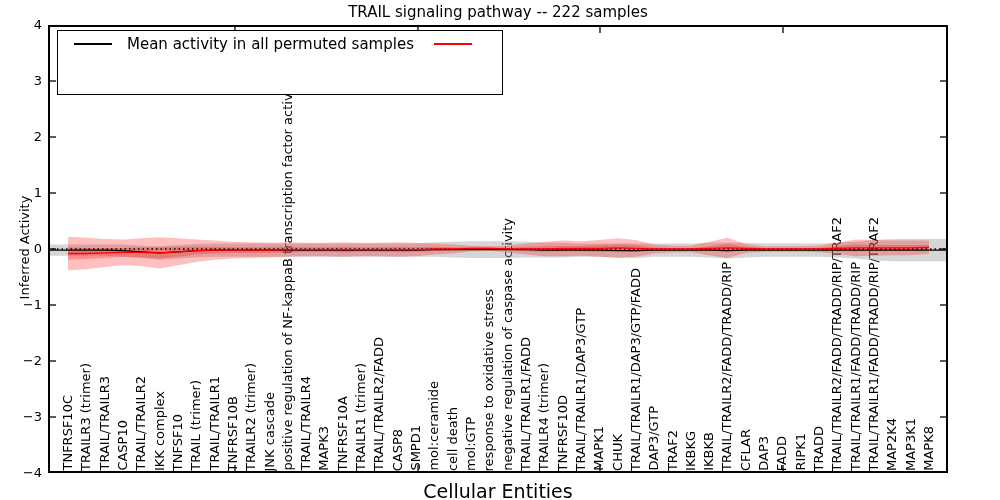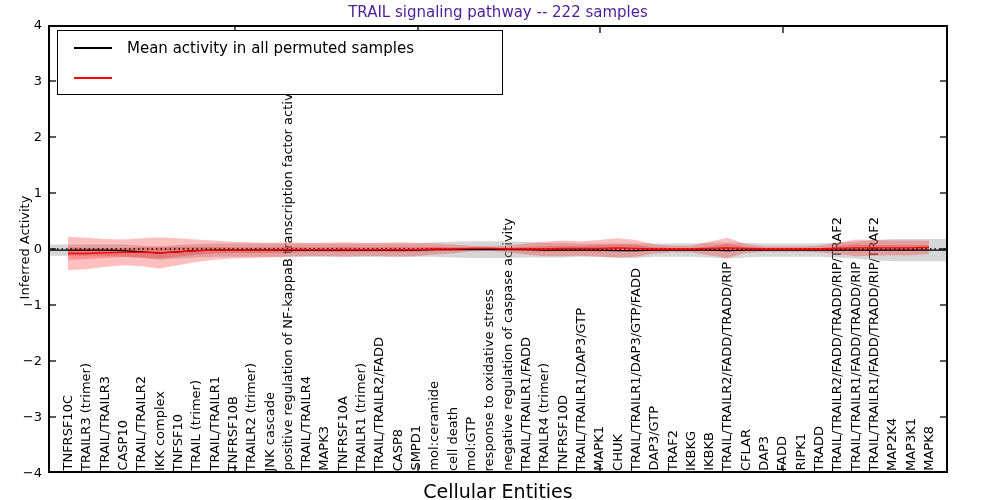--- a/index.html
+++ b/index.html
@@ -3,42 +3,42 @@
 <meta charset="utf-8">
 <style>
   html,body{margin:0;padding:0;background:#fff;}
   .figure{
     position:relative;width:1000px;height:500px;background:#ffffff;
     font-family:"DejaVu Sans","Liberation Sans",sans-serif;color:#000;
     overflow:hidden;
   }
   .chart-title{
     position:absolute;left:48px;top:3px;width:900px;text-align:center;
-    font-size:15px;color:#4c1d95;
+    font-size:15px;color:#000000;
   }
   .y-axis-label{
     position:absolute;left:-36px;top:240px;width:120px;text-align:center;
     font-size:13px;transform:rotate(-90deg);transform-origin:center center;
   }
   .x-axis-label{
     position:absolute;left:48px;top:480px;width:900px;text-align:center;
     font-size:19px;
   }
   .ytick{
     position:absolute;width:40px;text-align:right;font-size:13px;line-height:17px;
   }
   .xcat{
     position:absolute;bottom:29px;writing-mode:vertical-rl;transform:rotate(180deg);
     font-size:13px;line-height:17px;white-space:nowrap;z-index:1;color:#000;
   }
   #plot-svg{position:absolute;left:48px;top:25px;z-index:2;}
   .legend{
     position:absolute;left:57px;top:30px;width:446px;height:65px;z-index:3;
     background:#ffffff;border:1.6px solid #000;box-sizing:border-box;
-    display:flex;flex-direction:column;justify-content:center;gap:4px;
+    display:flex;flex-direction:row;justify-content:flex-start;gap:4px;
   }
   .legend-row{display:flex;align-items:center;height:26px;}
   .legend-key{display:inline-block;width:38px;height:2px;margin-left:16px;margin-right:15px;flex:none;}
   .legend-text{font-size:15px;white-space:nowrap;}
 </style>
 </head>
 <body>
 
 <div class="figure">
   <div class="chart-title">TRAIL signaling pathway -- 222 samples</div>

